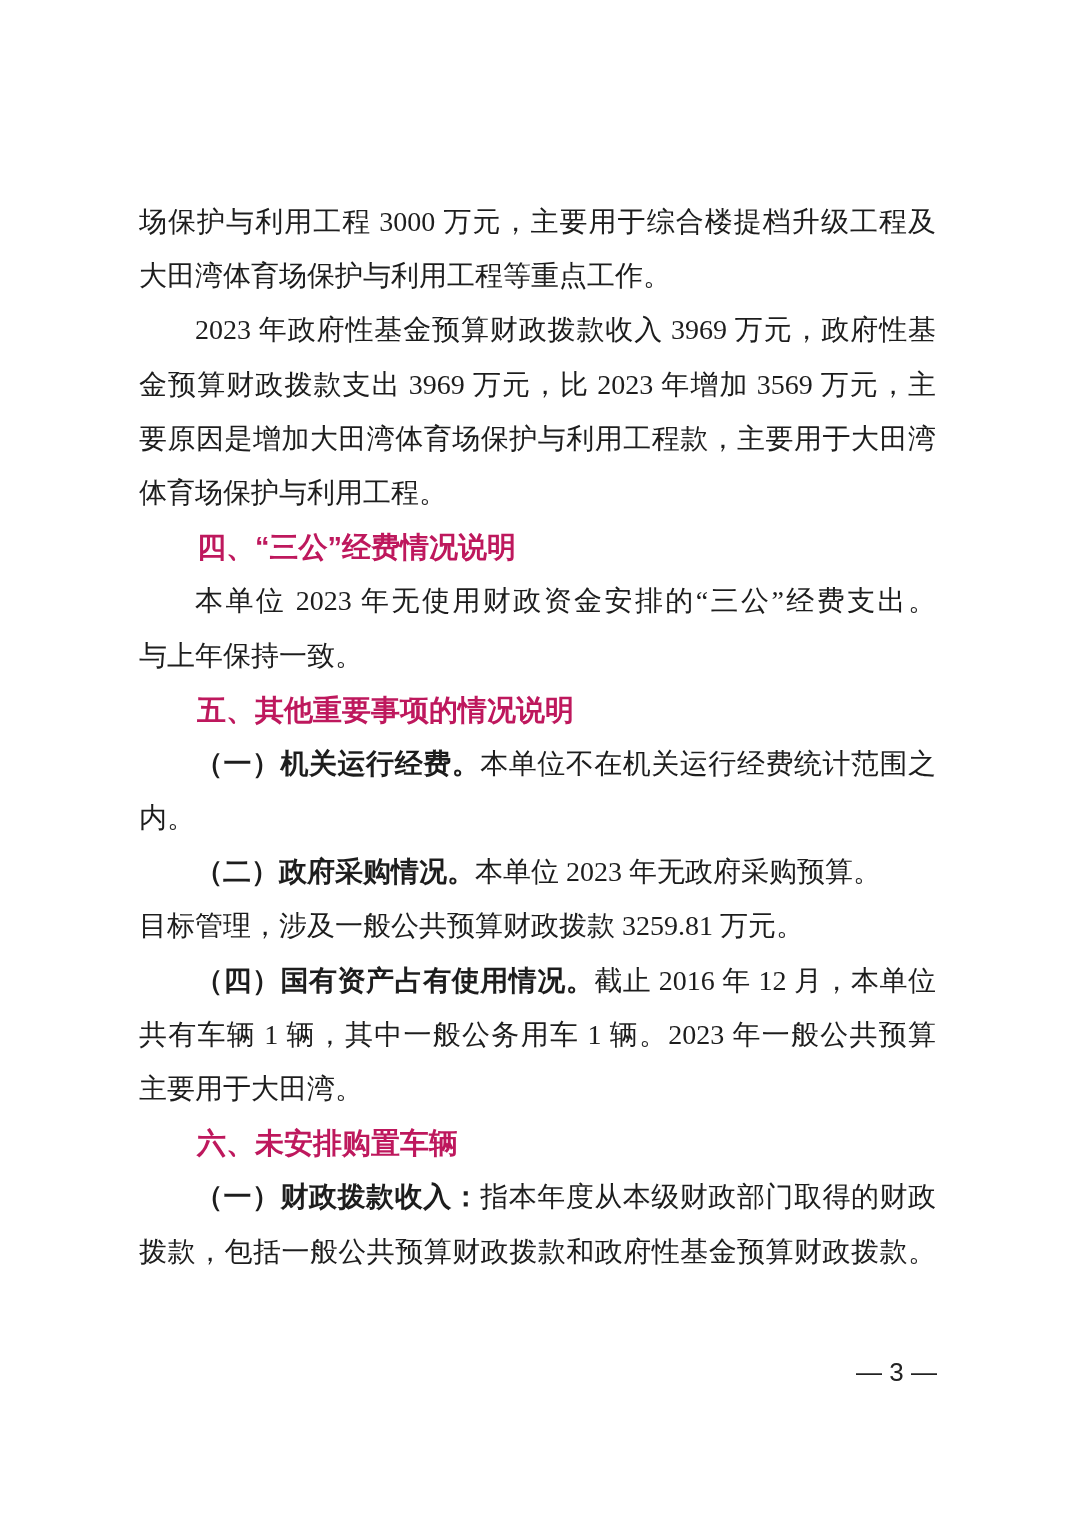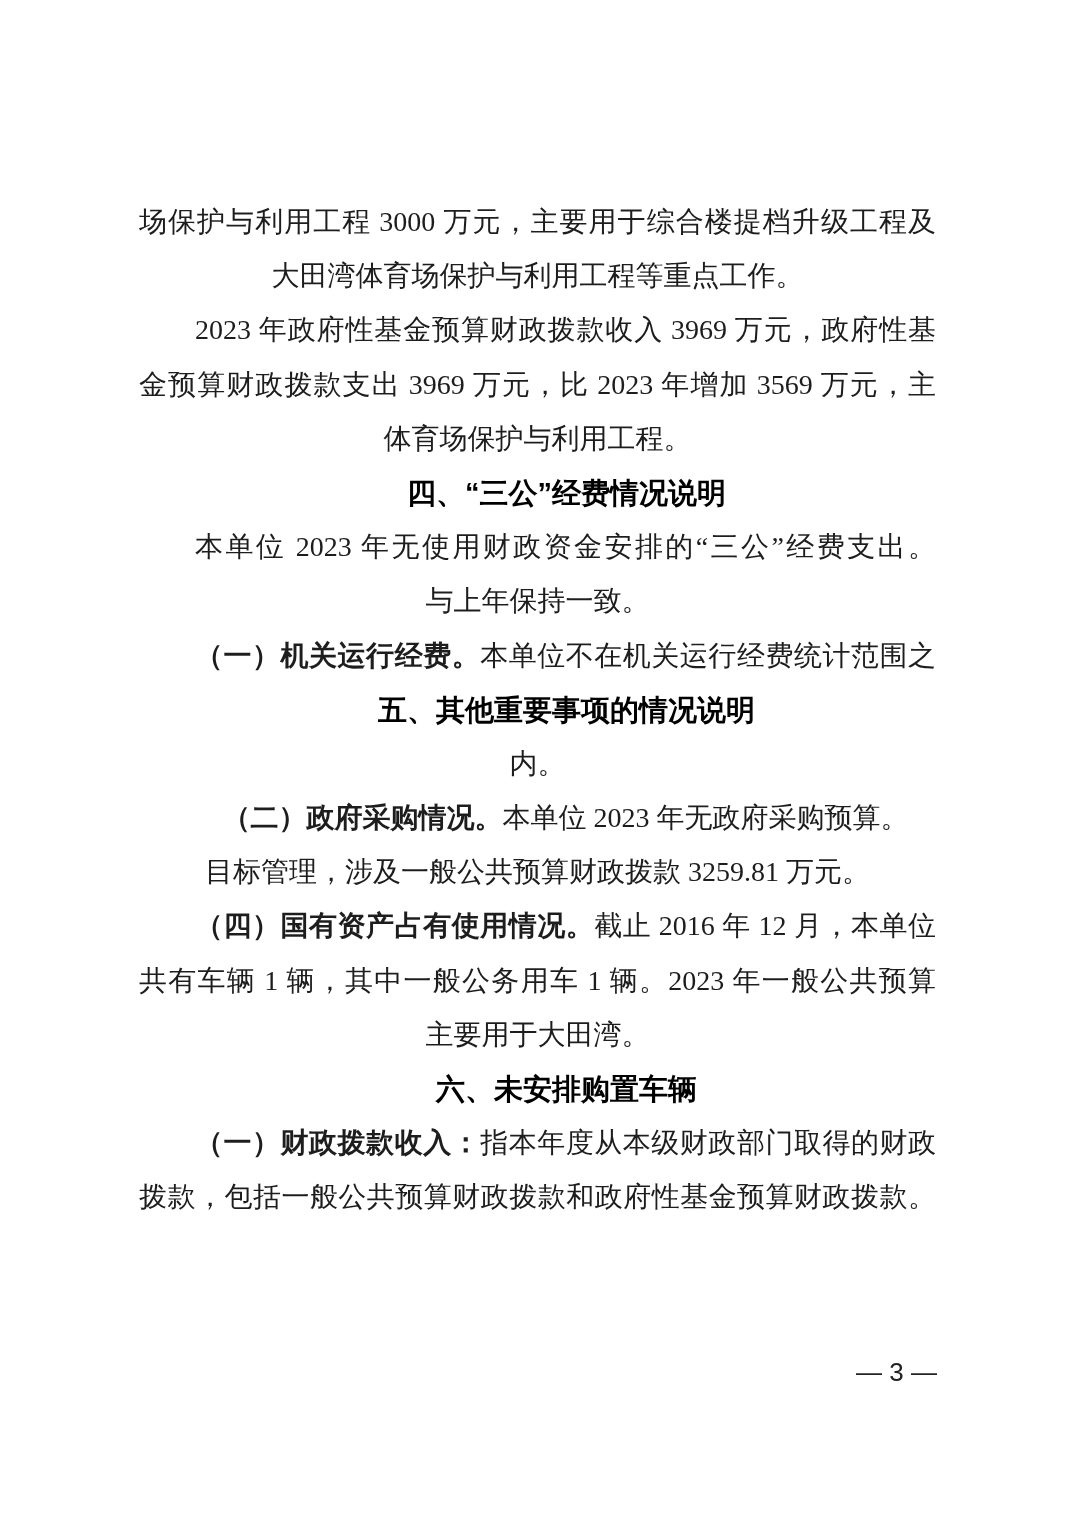--- a/index.html
+++ b/index.html
@@ -21,34 +21,34 @@
     left: 139px;
     top: 195px;
     width: 797px;
     font-size: 28px;
     line-height: 54.2px;
   }
   .line {
     height: 54.2px;
     overflow: hidden;
     white-space: normal;
-    text-align: center;
+    text-align: left;
   }
   .justify {
     text-align: justify;
     text-align-last: justify;
   }
   .indent {
     text-indent: 2em;
   }
   .heading {
     font-family: "Liberation Sans", "DejaVu Sans", sans-serif;
     font-weight: 700;
     font-size: 29px;
-    color: #000000;
+    color: #be185d;
   }
   .lead {
     font-weight: 700;
   }
   .page-number {
     position: absolute;
     top: 1356px;
     right: 137px;
     font-size: 26px;
     line-height: 32px;
@@ -59,31 +59,32 @@
 </head>
 <body>
 
 <div class="page">
   <div class="text-block">
 
     <div class="line justify">场保护与利用工程 3000 万元，主要用于综合楼提档升级工程及</div>
     <div class="line">大田湾体育场保护与利用工程等重点工作。</div>
     <div class="line indent justify">2023 年政府性基金预算财政拨款收入 3969 万元，政府性基</div>
     <div class="line justify">金预算财政拨款支出 3969 万元，比 2023 年增加 3569 万元，主</div>
+    <div class="line justify">要原因是增加大田湾体育场保护与利用工程款，主要用于大田湾</div>
     <div class="line">体育场保护与利用工程。</div>
 
     <div class="line heading indent">四、“三公”经费情况说明</div>
     <div class="line indent justify">本单位 2023 年无使用财政资金安排的“三公”经费支出。</div>
     <div class="line">与上年保持一致。</div>
 
+    <div class="line heading indent">五、其他重要事项的情况说明</div>
+
     <div class="line indent justify">
       <span class="lead">（一）机关运行经费。</span><span>本单位不在机关运行经费统计范围之</span>
     </div>
-
-    <div class="line heading indent">五、其他重要事项的情况说明</div>
     <div class="line">内。</div>
 
     <div class="line indent">
       <span class="lead">（二）政府采购情况。</span><span>本单位 2023 年无政府采购预算。</span>
     </div>
 
     <div class="line">目标管理，涉及一般公共预算财政拨款 3259.81 万元。</div>
 
     <div class="line indent justify">
       <span class="lead">（四）国有资产占有使用情况。</span><span>截止 2016 年 12 月，本单位</span>

